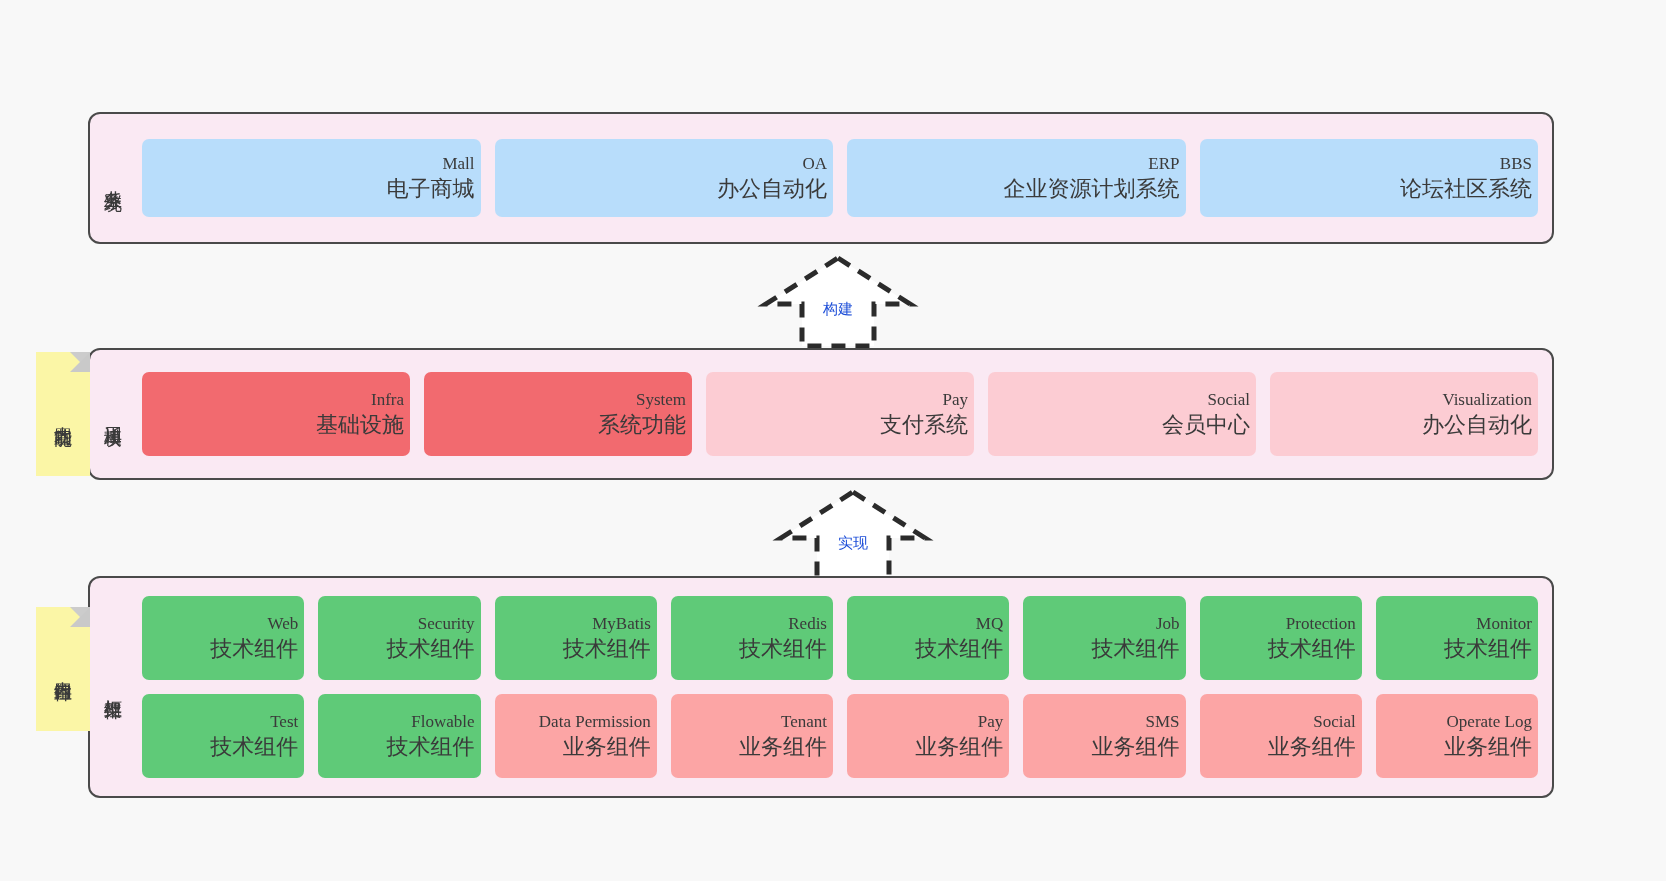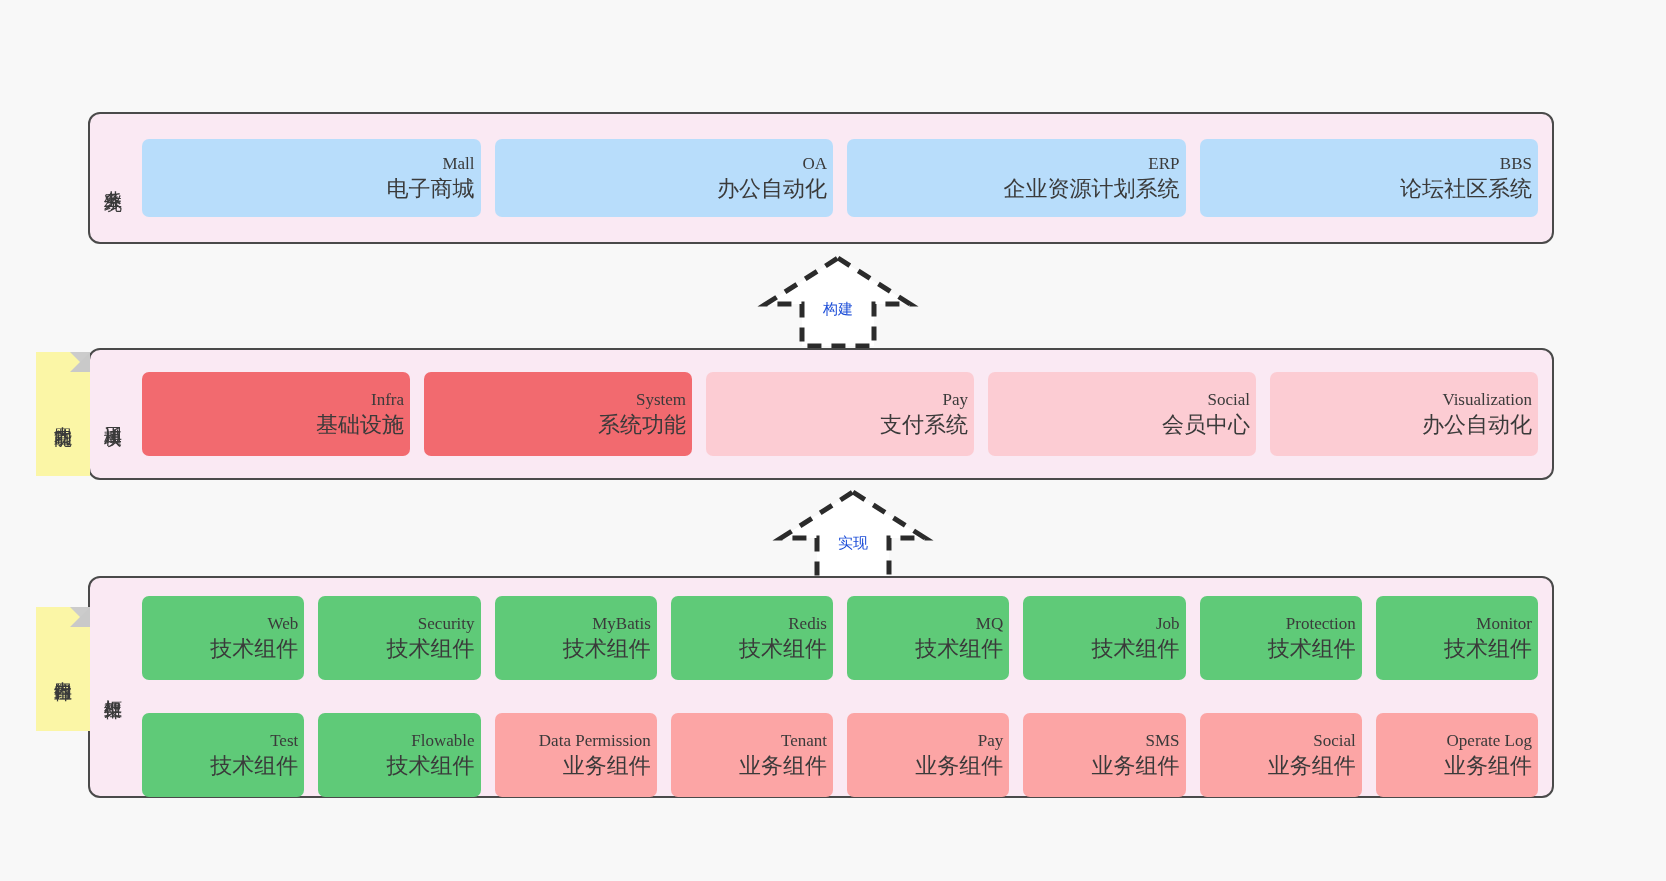--- a/index.html
+++ b/index.html
@@ -50,21 +50,20 @@
   .band-body.two-rows{
     flex-direction:column;
     justify-content:center;
     gap:14px;
     padding:16px 14px 16px 6px;
   }
   .row{
     display:flex;
     width:100%;
     gap:14px;
-    margin-top:19px;
   }
 
   
   .card{
     flex:1 1 0;
     border-radius:7px;
     display:flex;
     flex-direction:column;
     align-items:flex-end;
     justify-content:center;

